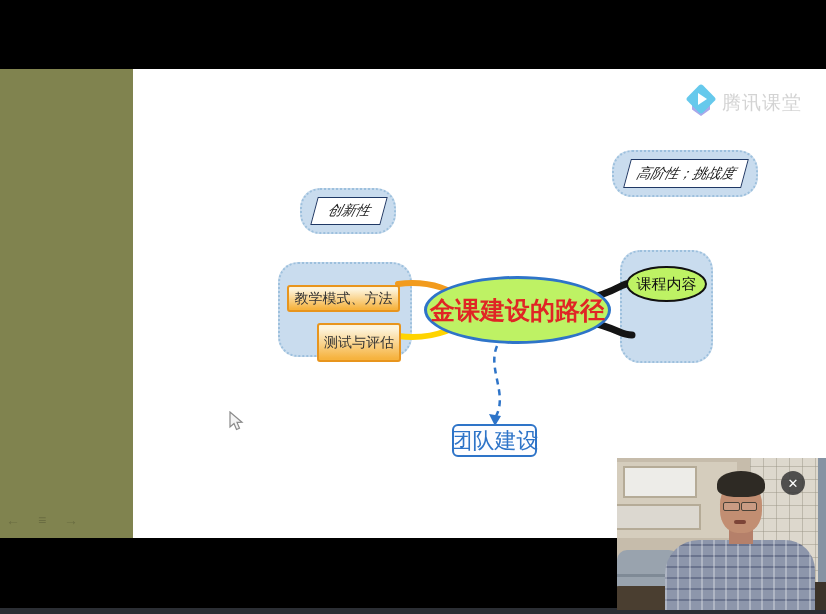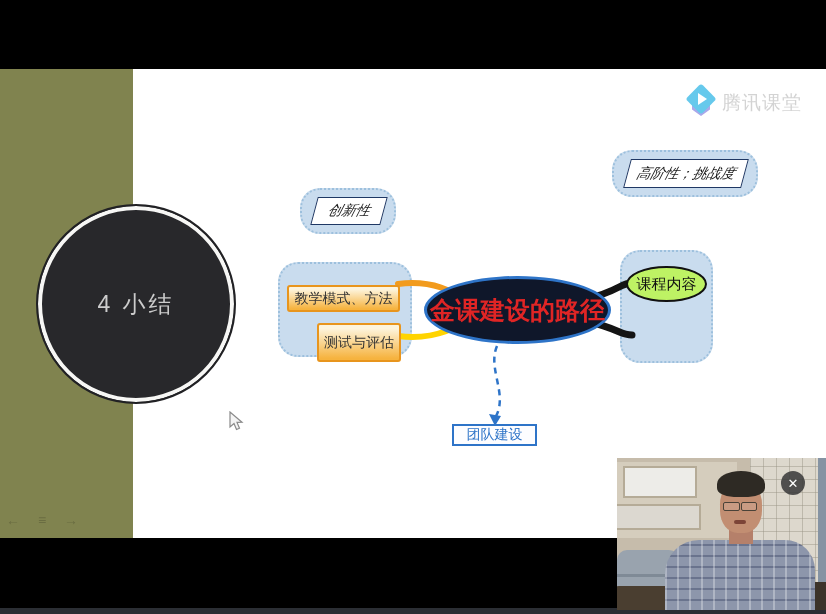--- a/index.html
+++ b/index.html
@@ -36,33 +36,33 @@
   .para { position:absolute; background:#ffffff; border:1.5px solid #1f3864;
     transform:skewX(-15deg); display:flex; align-items:center; justify-content:center; }
   .para span { font-style:italic; font-size:14px; color:#1a1a1a; white-space:nowrap; }
 
   .orange-box { position:absolute; border:2px solid #e8951d; border-radius:3px;
     background:linear-gradient(#fdf4dc 10%, #f6b33f 95%);
     display:flex; align-items:center; justify-content:center;
     font-size:14px; color:#333; white-space:nowrap; }
 
   .center-ellipse { position:absolute; left:424px; top:207px; width:187px; height:68px;
-    background:#0f172a; border:3px solid #2e74c8; border-radius:50%;
+    background:#bef264; border:3px solid #2e74c8; border-radius:50%;
     display:flex; align-items:center; justify-content:center; z-index:3; }
   .center-ellipse span { color:#e02525; font-size:25px; font-weight:bold; white-space:nowrap; }
 
   .right-ellipse { position:absolute; width:81px; height:36px; background:#bef264;
     border:2.5px solid #111111; border-radius:50%;
     display:flex; align-items:center; justify-content:center;
     font-size:15px; font-weight:normal; color:#111; white-space:nowrap; z-index:3; }
 
-  .team-box { position:absolute; left:452px; top:355px; width:85px; height:22px;
-    background:#fdfdff; border:2px solid #2e74c8; border-radius:0;
+  .team-box { position:absolute; left:452px; top:355px; width:85px; height:33px;
+    background:#fdfdff; border:2px solid #2e74c8; border-radius:6px;
     display:flex; align-items:center; justify-content:center;
-    color:#2e74c8; font-size:14px; white-space:nowrap; z-index:3; }
+    color:#2e74c8; font-size:22px; white-space:nowrap; z-index:3; }
 
   .branch-svg { position:absolute; left:0; top:0; width:826px; height:469px; z-index:2; pointer-events:none; }
 
   .cursor-svg { position:absolute; left:228px; top:342px; z-index:6; }
 
   
   .bottom-slate { position:absolute; left:0; top:608px; width:826px; height:6px; background:#2b2e34; }
 
   
   .webcam { position:absolute; left:617px; top:458px; width:209px; height:152px;
@@ -111,23 +111,20 @@
   <div class="content">
 
     <div class="olive-strip"></div>
 
     <div class="nav-bar">
       <div class="nav-btn">←</div>
       <div class="nav-btn">≡</div>
       <div class="nav-btn">→</div>
     </div>
 
-    <div class="section-circle">
-      <span class="section-label">4 小结</span>
-    </div>
 
     <div class="watermark">
       <div class="wm-icon">
         <div class="wm-chevron"></div>
         <div class="wm-diamond"></div>
         <div class="wm-play"></div>
       </div>
       <span class="wm-text">腾讯课堂</span>
     </div>
 

